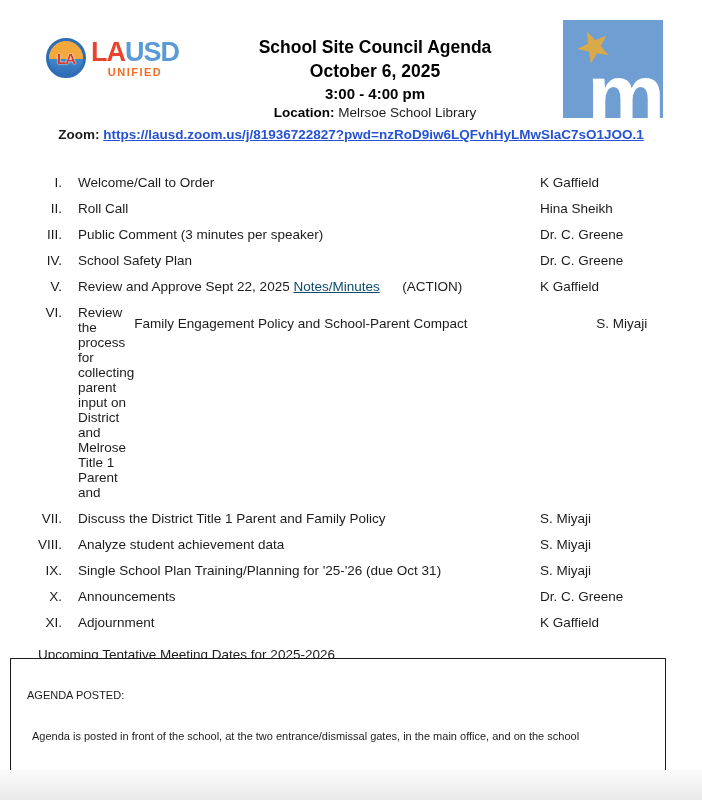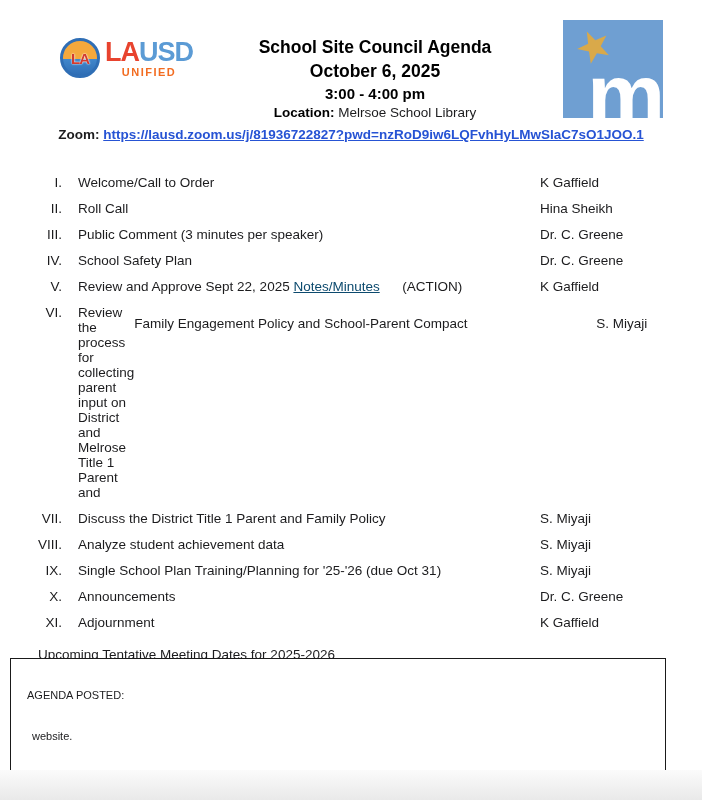--- a/index.html
+++ b/index.html
@@ -2,21 +2,21 @@
 <html><head>
 <meta charset="utf-8">
 <style>
   html,body{margin:0;padding:0;}
   body{
     width:702px;height:800px;position:relative;background:#ffffff;
     font-family:"Liberation Sans","DejaVu Sans",sans-serif;
     color:#1c1c1e;overflow:hidden;
   }
   
-  .lausd-logo{position:absolute;left:60px;top:38px;display:flex;align-items:center;gap:5px;}
+  .lausd-logo{position:absolute;left:46px;top:38px;display:flex;align-items:center;gap:5px;}
   .seal{
     width:40px;height:40px;border-radius:50%;border:3px solid #2f6eb5;
     background:linear-gradient(180deg,#f4a83c 0%,#f4a83c 52%,#4187cc 52%,#2f6eb5 100%);
     display:flex;align-items:center;justify-content:center;box-sizing:border-box;
   }
   .seal span{
     font-weight:800;font-size:15px;color:#d23b2f;
     text-shadow:0 0 2px #ffffff, 0 0 1px #ffffff;letter-spacing:-1px;
   }
   .lausd-wordmark{display:flex;flex-direction:column;line-height:1;text-align:center;}
@@ -175,18 +175,19 @@
   <div class="date-line">12/1</div>
   <div class="date-line">1/12</div>
   <div class="date-line">2/2</div>
   <div class="date-line">3/2</div>
   <div class="date-line">4/13</div>
 </div>
 
 <div class="notices">
   <div class="nbox first">
     <div>AGENDA POSTED:</div>
+    <div class="bodyline">Agenda is posted in front of the school, at the two entrance/dismissal gates, in the main office, and on the school</div>
     <div class="bodyline">website.</div>
   </div>
 
 </div>
 
 <div class="bottom-band"></div>
 
 </body></html>

